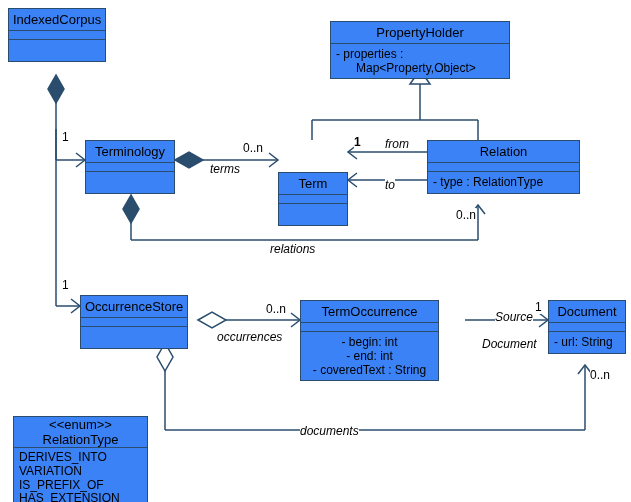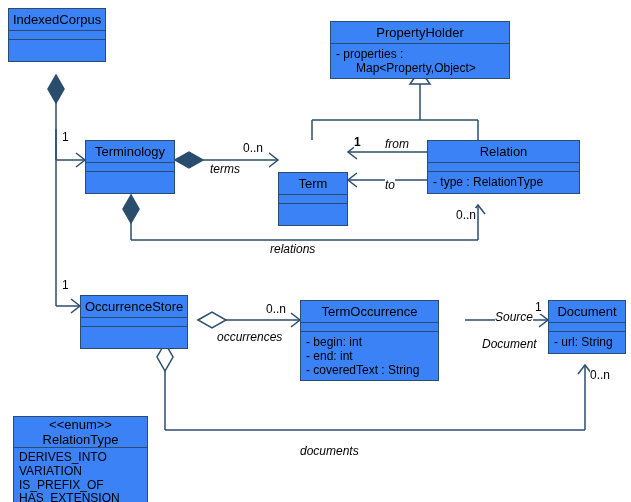--- a/index.html
+++ b/index.html
@@ -138,21 +138,21 @@
 
 <div class="box" style="left:80px; top:295px; width:108px;text-align:center;">
   <div class="title">OccurrenceStore</div>
   <div class="mid"></div>
   <div class="attrs">&nbsp;</div>
 </div>
 
 <div class="box" style="left:300px; top:300px; width:139px;">
   <div class="title">TermOccurrence</div>
   <div class="mid"></div>
-  <div class="attrs" style="">
+  <div class="attrs" style="text-align:center;">
     <span>- begin: int</span><br>
     <span>- end: int</span><br>
     <span>- coveredText : String</span>
   </div>
 </div>
 
 <div class="box" style="left:548px; top:300px; width:78px;">
   <div class="title">Document</div>
   <div class="mid"></div>
   <div class="attrs">- url: String</div>
@@ -182,14 +182,14 @@
 <div class="label italic" style="left:270px; top:242px;">relations</div>
 <div class="label" style="left:456px; top:208px;">0..n</div>
 
 <div class="label italic" style="left:217px; top:330px;">occurrences</div>
 <div class="label" style="left:266px; top:302px;">0..n</div>
 
 <div class="label italic" style="left:495px; top:310px;">Source</div>
 <div class="label italic" style="left:482px; top:337px;">Document</div>
 <div class="label" style="left:535px; top:300px;">1</div>
 
-<div class="label italic" style="left:300px; top:444px;">documents</div>
+<div class="label italic" style="left:300px; top:424px;">documents</div>
 <div class="label" style="left:590px; top:368px;">0..n</div>
 
 </body></html>

